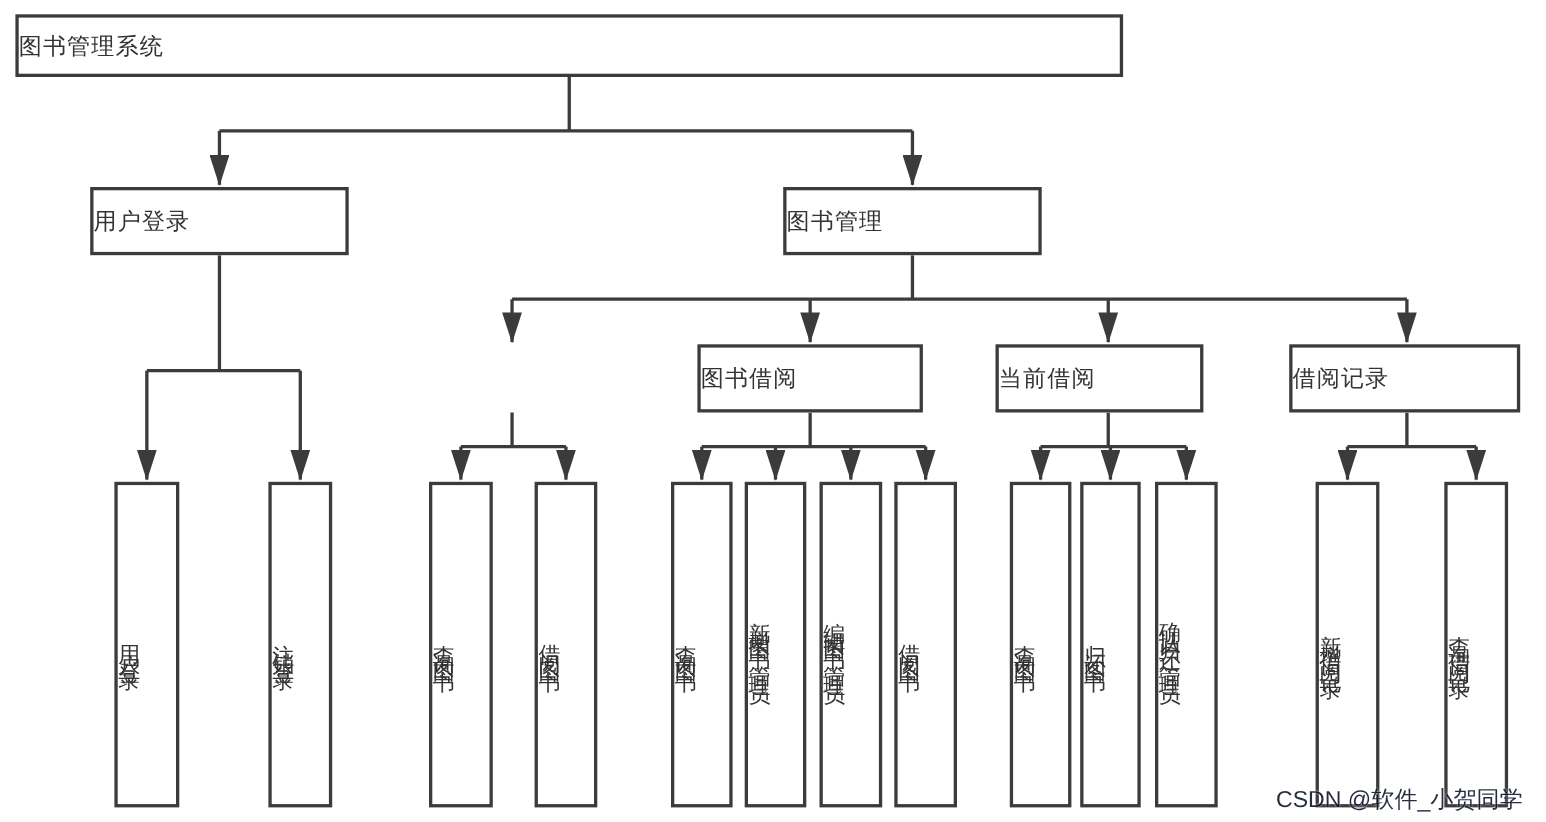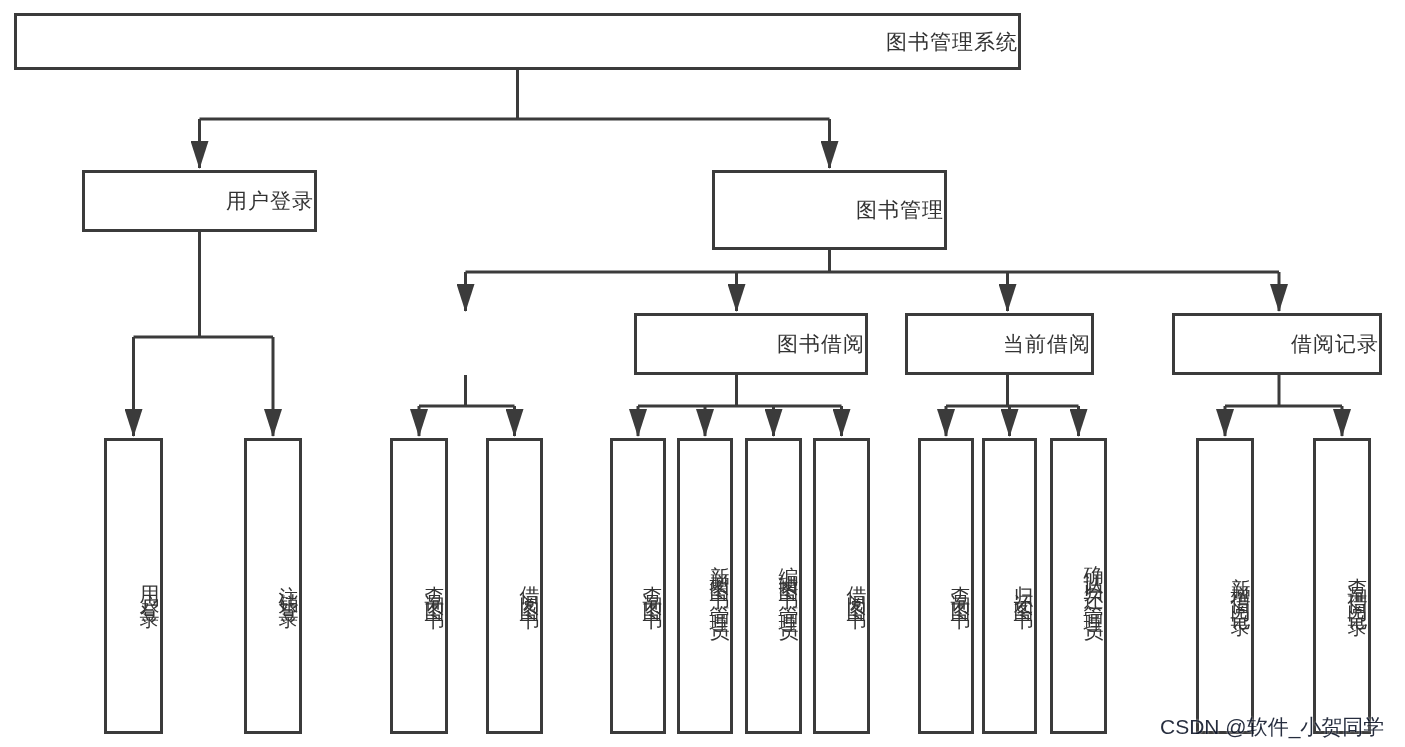--- a/index.html
+++ b/index.html
@@ -27,21 +27,21 @@
     stroke-width: 3;
     fill: none;
   }
   .node {
     position: absolute;
     box-sizing: border-box;
     border: 3px solid #3b3b3b;
     background: #ffffff;
     display: flex;
     align-items: center;
-    justify-content: flex-end;
+    justify-content: flex-start;
   }
   .hlabel {
     font-size: 21px;
     color: #333333;
     letter-spacing: 1px;
     white-space: nowrap;
   }
   .vlabel {
     writing-mode: vertical-rl;
     text-orientation: mixed;
@@ -129,25 +129,25 @@
     </g>
   </svg>
 
   <div class="node" style="left:14px; top:13px; width:1007px; height:57px;">
     <span class="hlabel">图书管理系统</span>
   </div>
 
   <div class="node" style="left:82px; top:170px; width:235px; height:62px;">
     <span class="hlabel">用户登录</span>
   </div>
-  <div class="node" style="left:712px; top:170px; width:235px; height:80px;">
+  <div class="node" style="left:712px; top:170px; width:235px; height:62px;">
     <span class="hlabel">图书管理</span>
   </div>
 
-  <div class="node" style="left:634px; top:313px; width:234px; height:62px;">
+  <div class="node" style="left:634px; top:313px; width:205px; height:62px;">
     <span class="hlabel">图书借阅</span>
   </div>
   <div class="node" style="left:905px; top:313px; width:189px; height:62px;">
     <span class="hlabel">当前借阅</span>
   </div>
   <div class="node" style="left:1172px; top:313px; width:210px; height:62px;">
     <span class="hlabel">借阅记录</span>
   </div>
 
   <div class="node" style="left:104px; top:438px; width:59px; height:296px;">

